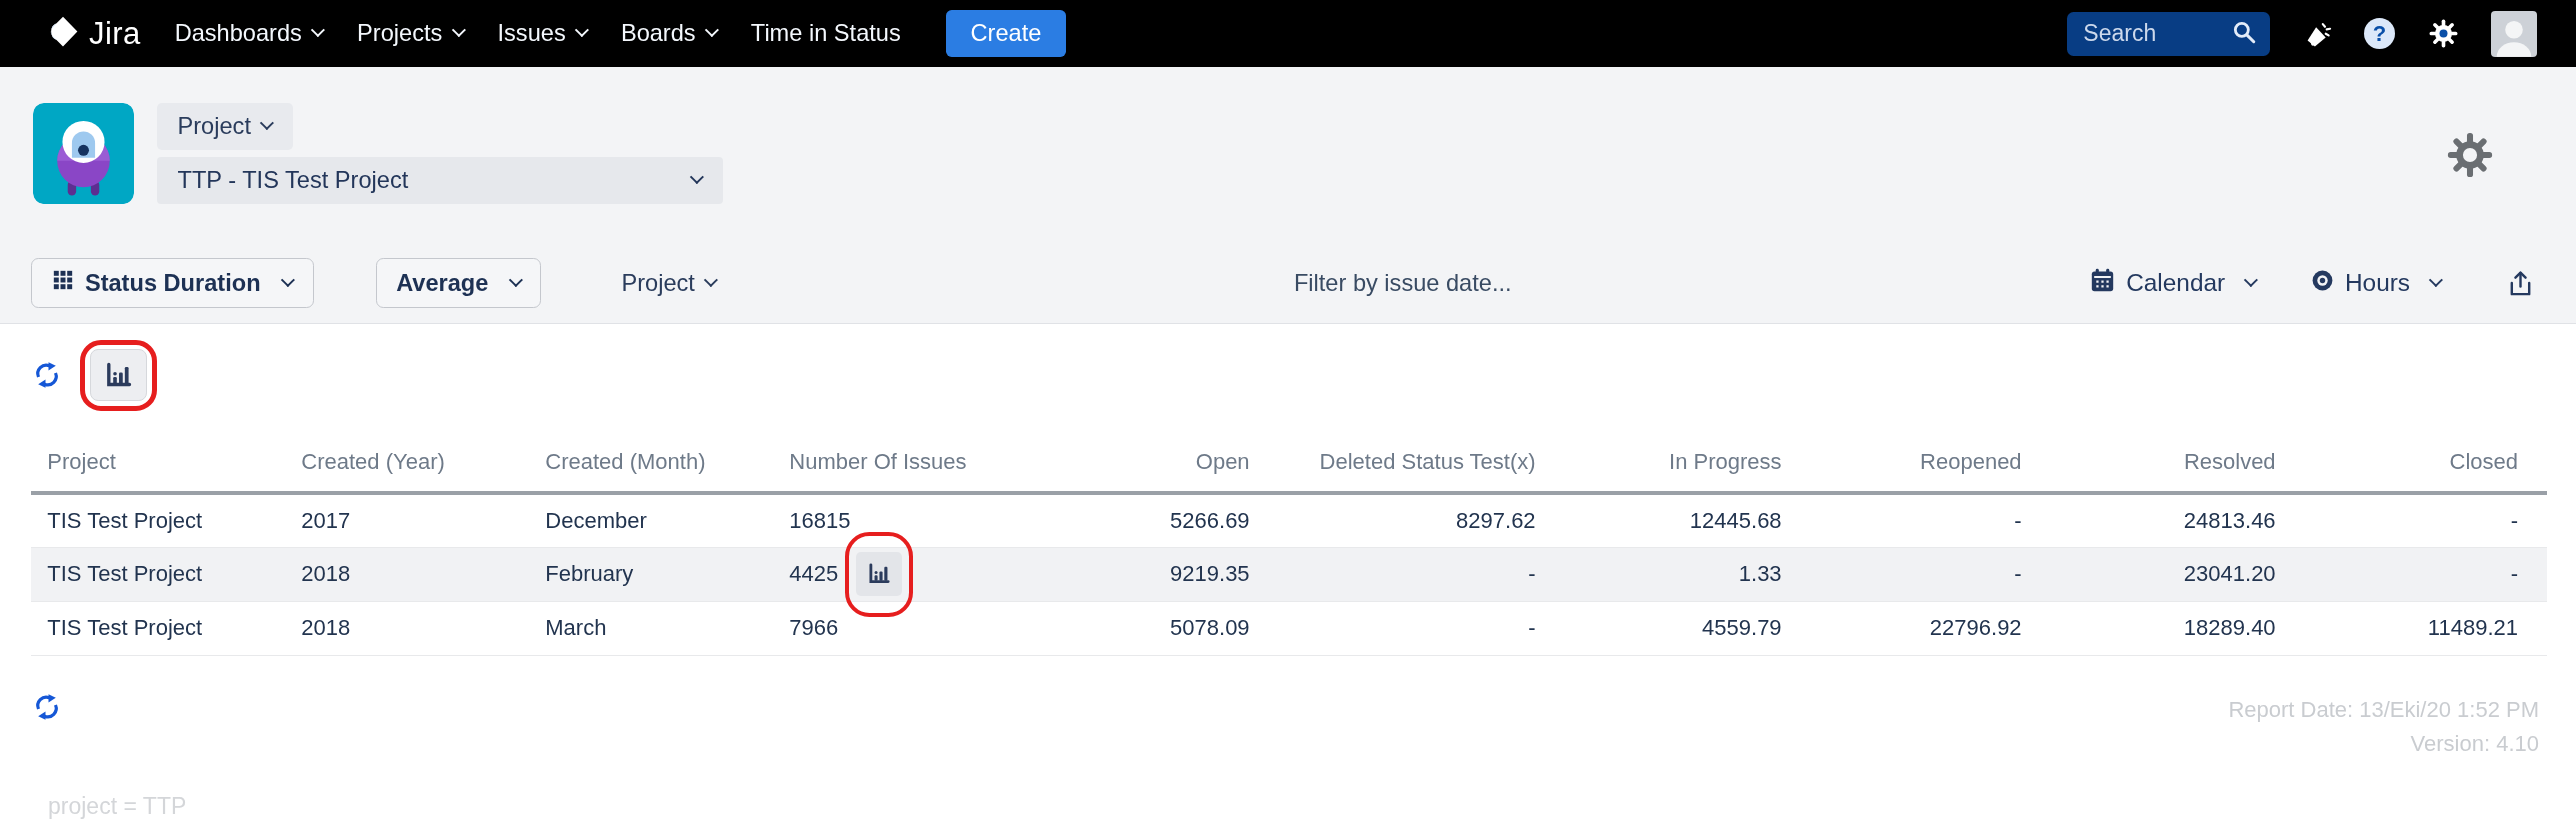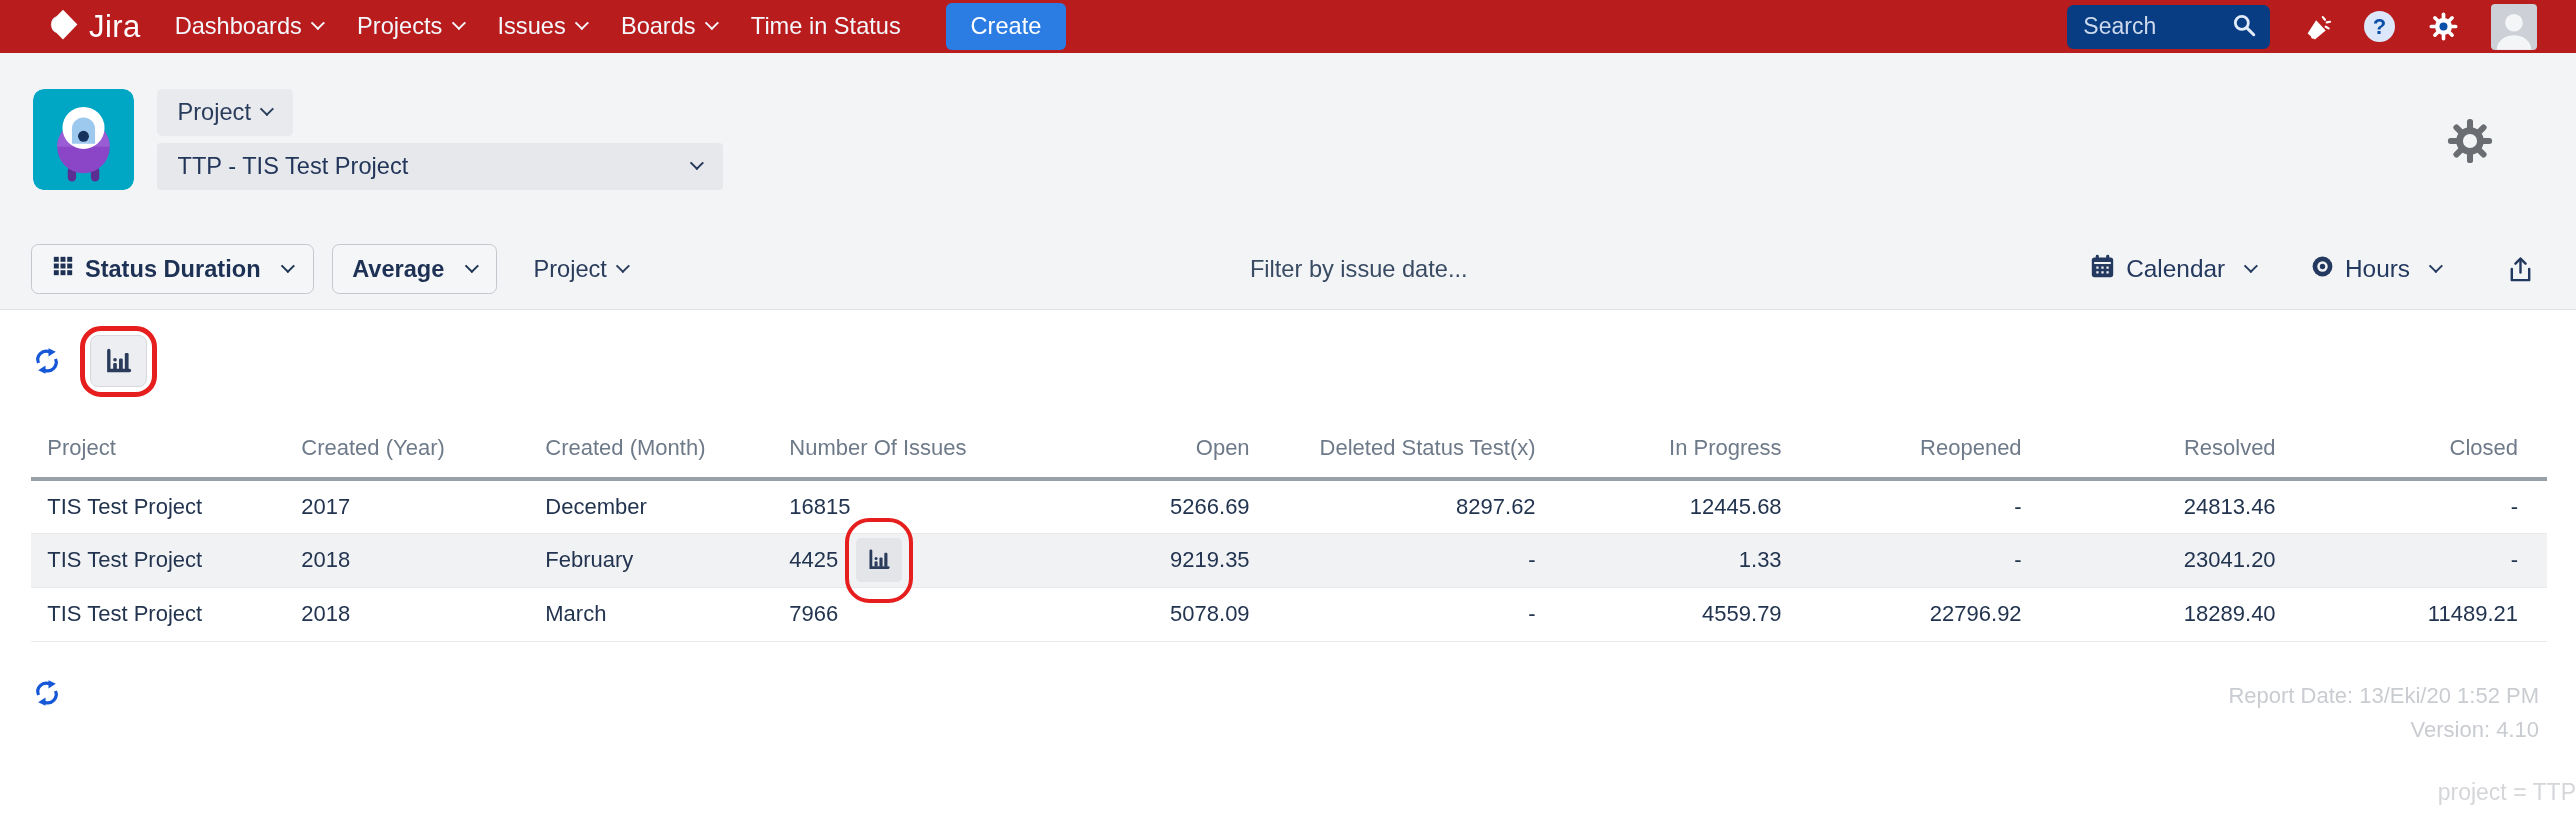--- a/index.html
+++ b/index.html
@@ -1,20 +1,20 @@
 <!DOCTYPE html>
 <html style="font-size:13px"><head>
 <meta charset="utf-8">
 <style>
   * { margin:0; padding:0; box-sizing:border-box; }
   html,body { width:2576px; height:826px; overflow:hidden; background:#fff;
     font-family:"Liberation Sans","DejaVu Sans",sans-serif; color:#20304f; }
 
   
-  .topnav { height:53px; background:#b91c1c; display:flex; align-items:center; }
+  .topnav { height:67px; background:#000000; display:flex; align-items:center; }
   .nav-left { display:flex; align-items:center; gap:34px; padding-left:45px; }
   .logo { display:flex; align-items:center; gap:8.1px; }
   .logo-text { color:#fff; font-size:31px; font-weight:500; letter-spacing:0.4px; }
   .nav-item { display:flex; align-items:center; color:#f4f8fd; font-size:23.6px; cursor:pointer; }
   .chev { display:inline-block; width:9.8px; height:9.8px; border-right:2.4px solid currentColor;
     border-bottom:2.4px solid currentColor; transform:rotate(45deg); margin-left:11.4px; margin-top:-6.5px; }
   .create-btn { background:#2b7de3; color:#fff; font-size:23.6px; font-weight:500; border:none;
     border-radius:5.7px; padding:9.8px 24.4px; margin-left:11.4px; cursor:pointer; }
   .nav-right { margin-left:auto; display:flex; align-items:center; gap:32.5px; padding-right:39px; }
   .search-box { width:203px; height:44px; background:#083d84; border-radius:6.5px; display:flex;
@@ -35,21 +35,21 @@
   .proj-avatar { width:101px; height:101px; border-radius:11.4px; overflow:hidden; flex:none; }
   .proj-ctrls { display:flex; flex-direction:column; gap:6.5px; }
   .scope-btn { height:47px; background:#e8eaee; border:none; border-radius:4.9px; padding:0 21px;
     display:flex; align-items:center; font-size:23.6px; color:#2a3c5c; font-family:inherit;
     cursor:pointer; width:fit-content; }
   .proj-select { width:566px; height:47px; background:#e6e8ec; border-radius:4.1px; padding:0 21px;
     display:flex; align-items:center; justify-content:space-between; font-size:23.6px; color:#23365a;
     cursor:pointer; }
   .gear-lg { position:absolute; right:81px; top:63px; background:none; border:none; cursor:pointer; }
 
-  .toolbar { display:flex; align-items:center; margin-top:54px; padding:0 41px 0 31px; height:50px; }
+  .toolbar { display:flex; align-items:center; margin-top:54px; padding:0 41px 0 31px; height:50px;gap:44px; }
   .btn-outline { height:50px; border:1.6px solid #c4c7cd; border-radius:7.3px; background:#f5f6f8;
     display:flex; align-items:center; gap:11.4px; padding:0 19.5px; font-size:23.6px; font-weight:700;
     color:#1d3154; font-family:inherit; cursor:pointer; }
   .btn-outline + .btn-outline { margin-left:18px; }
   .statuses { display:flex; align-items:center; margin-left:36px; font-size:23.6px; color:#2a3c5c;
     background:none; border:none; font-family:inherit; cursor:pointer; }
   .filter-input { flex:1; background:transparent; border:none; outline:none; text-align:center;
     font-size:23.6px; font-family:inherit; color:#7f1d1d; }
   .filter-input::placeholder { color:#394b63; }
   .right-tools { display:flex; align-items:center; }
@@ -78,21 +78,21 @@
   .cellflex { display:flex; align-items:center; gap:18px; }
   .ring2-wrap { position:relative; display:inline-flex; }
   .mini-chart-btn { width:46px; height:44px; background:#e3e5e9; border:none; border-radius:4.9px;
     display:flex; align-items:center; justify-content:center; cursor:pointer; }
   .ring2 { position:absolute; left:-11.4px; top:-20.3px; width:68px; height:85px;
     border:4.9px solid #e61e1e; border-radius:24.4px; pointer-events:none; }
 
   .footer { display:flex; justify-content:space-between; align-items:flex-start;
     padding:37px 37px 0 32.5px;gap:33px; }
   .meta { text-align:right; color:#c9ccd0; font-size:22px; line-height:34px; }
-  .query { color:#d4d6d9; font-size:23px; padding-left:48px; margin-top:32.5px;text-align:right; }
+  .query { color:#d4d6d9; font-size:23px; padding-left:48px; margin-top:32.5px; }
 </style>
 </head>
 <body>
 
 <nav class="topnav">
   <div class="nav-left">
     <div class="logo">
       <span>
         <svg width="36" height="36" viewBox="0 0 40 40">
           <path d="M20 3 L36 19.5 L20 36 L12.8 28.8 a10.2 10.2 0 0 1 0-18.6 Z" fill="#ffffff"></path>

